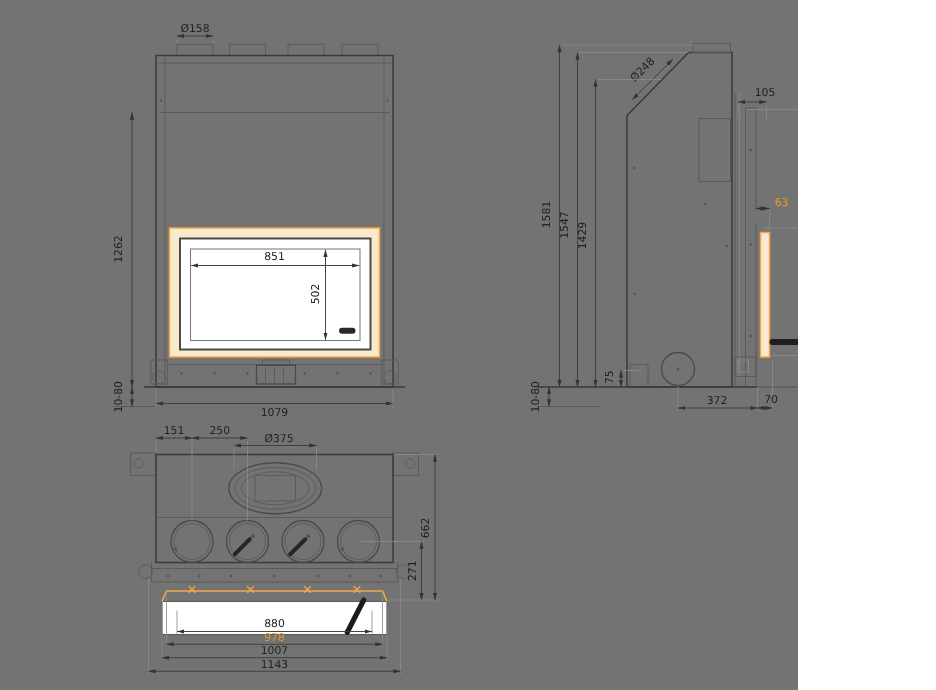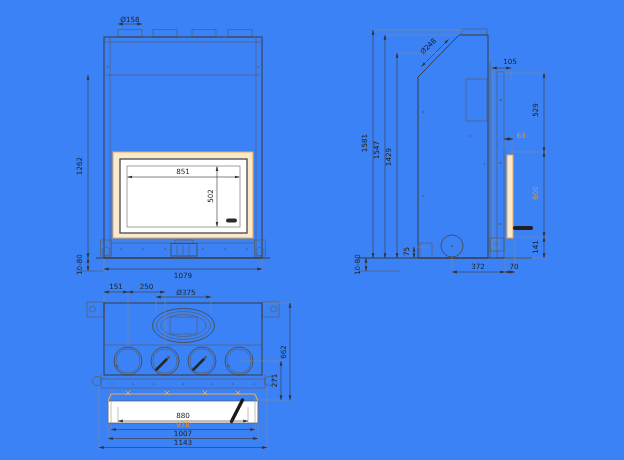--- a/index.html
+++ b/index.html
@@ -1,16 +1,16 @@
 <!DOCTYPE html>
 <html><head>
 <meta charset="utf-8">
 <style>
   html,body{margin:0;padding:0;background:#fff}
-  .canvas{position:relative;width:624px;height:460px;background:#3b82f6;overflow:hidden;
+  .canvas{position:relative;width:532px;height:460px;background:#737373;overflow:hidden;
           font-family:"DejaVu Sans",sans-serif}
   svg{display:block}
   .b{stroke:#3a3a3a;stroke-width:1;fill:none;stroke-linejoin:miter}
   .m{stroke:#4a4a4a;stroke-width:.9;fill:none}
   .t{stroke:#5a5a5a;stroke-width:.65;fill:none}
   .d{stroke:#3f3f3f;stroke-width:.65;fill:none}
   .x{stroke:#8c8c8c;stroke-width:.55;fill:none}
   .dm{marker-start:url(#aS);marker-end:url(#aE)}
   .of{fill:#FBE9CD;stroke:#EFA94A;stroke-width:1}
   .ol{stroke:#EFA94A;stroke-width:1.1;fill:none}

